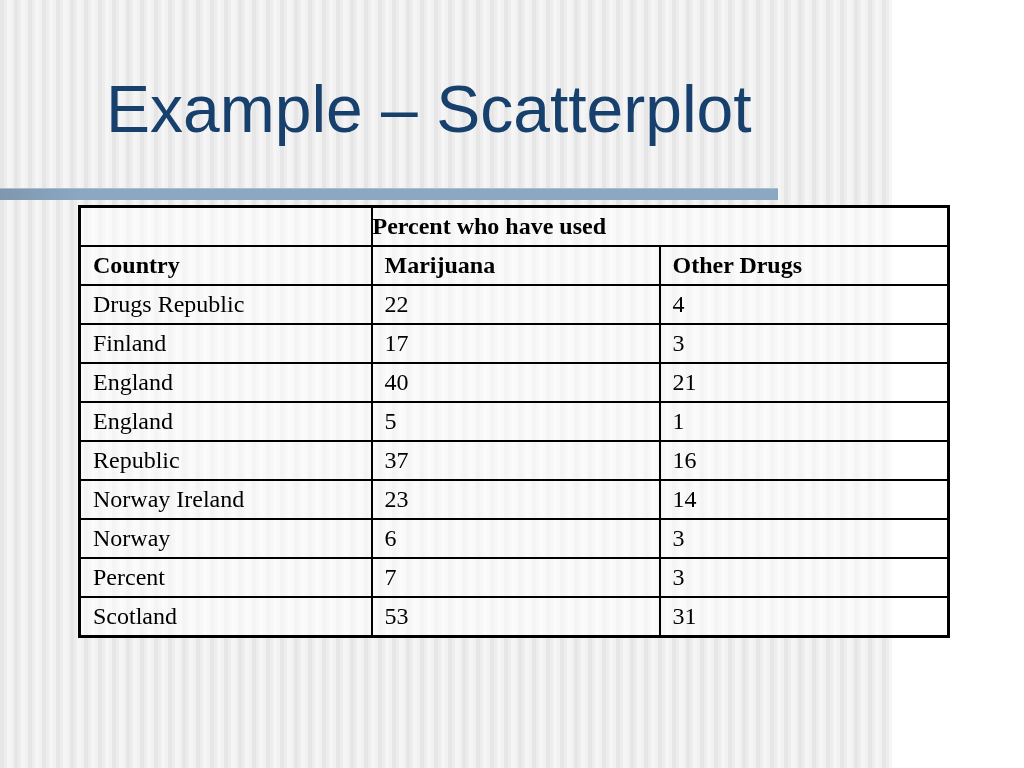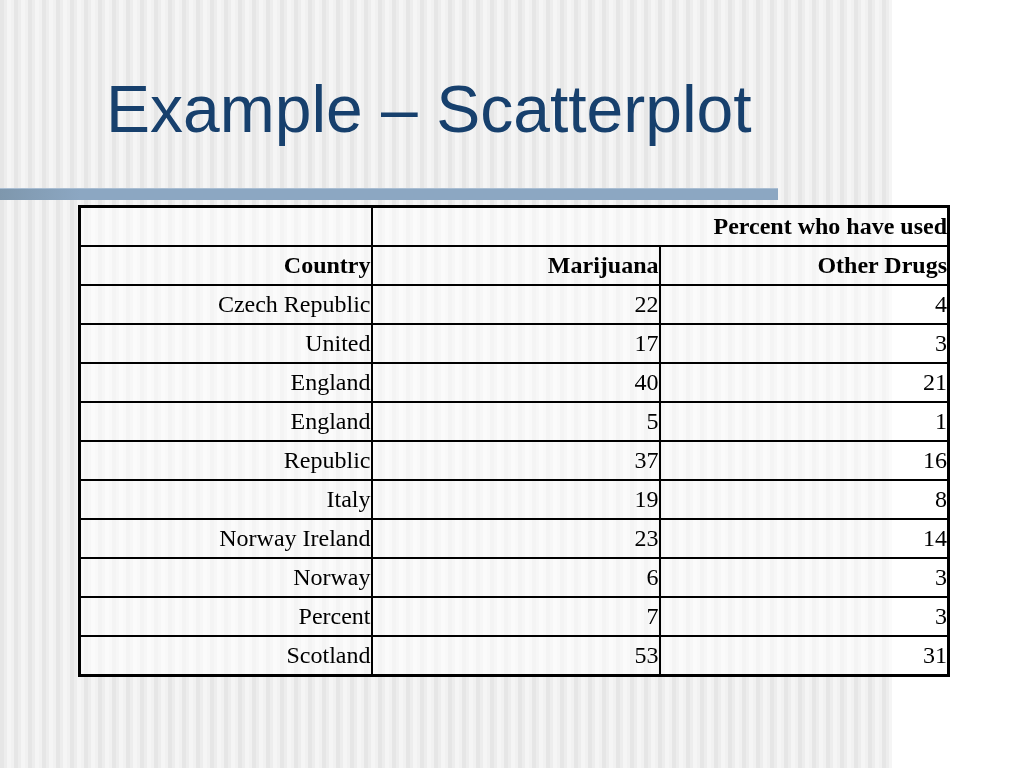--- a/index.html
+++ b/index.html
@@ -61,28 +61,28 @@
     background: rgba(255, 255, 255, 0.55);
   }
   table.data-table col.c1 { width: 292px; }
   table.data-table col.c2 { width: 288px; }
   table.data-table col.c3 { width: 289px; }
   table.data-table td, table.data-table th {
     border: 2px solid #000000;
     height: 37px;
     padding: 0 0 0 12px;
     vertical-align: middle;
-    text-align: right;
+    text-align: left;
     font-weight: 400;
     overflow: hidden;
     white-space: nowrap;
   }
   table.data-table .span-header {
     font-weight: 700;
-    text-align: right;
+    text-align: left;
     padding: 0;
   }
   table.data-table th.col-header {
     font-weight: 700;
   }
 </style>
 </head>
 <body>
 
 <div class="slide">
@@ -101,48 +101,43 @@
       <tr>
         <td></td>
         <td class="span-header" colspan="2">Percent who have used</td>
       </tr>
       <tr>
         <th class="col-header">Country</th>
         <th class="col-header">Marijuana</th>
         <th class="col-header">Other Drugs</th>
       </tr>
       <tr>
-        <td>Czech Republic</td>
+        <td>Drugs Republic</td>
         <td>22</td>
         <td>4</td>
       </tr>
       <tr>
-        <td>United</td>
+        <td>Finland</td>
         <td>17</td>
         <td>3</td>
       </tr>
       <tr>
         <td>England</td>
         <td>40</td>
         <td>21</td>
       </tr>
       <tr>
         <td>England</td>
         <td>5</td>
         <td>1</td>
       </tr>
       <tr>
         <td>Republic</td>
         <td>37</td>
         <td>16</td>
-      </tr>
-      <tr>
-        <td>Italy</td>
-        <td>19</td>
-        <td>8</td>
       </tr>
       <tr>
         <td>Norway Ireland</td>
         <td>23</td>
         <td>14</td>
       </tr>
       <tr>
         <td>Norway</td>
         <td>6</td>
         <td>3</td>

